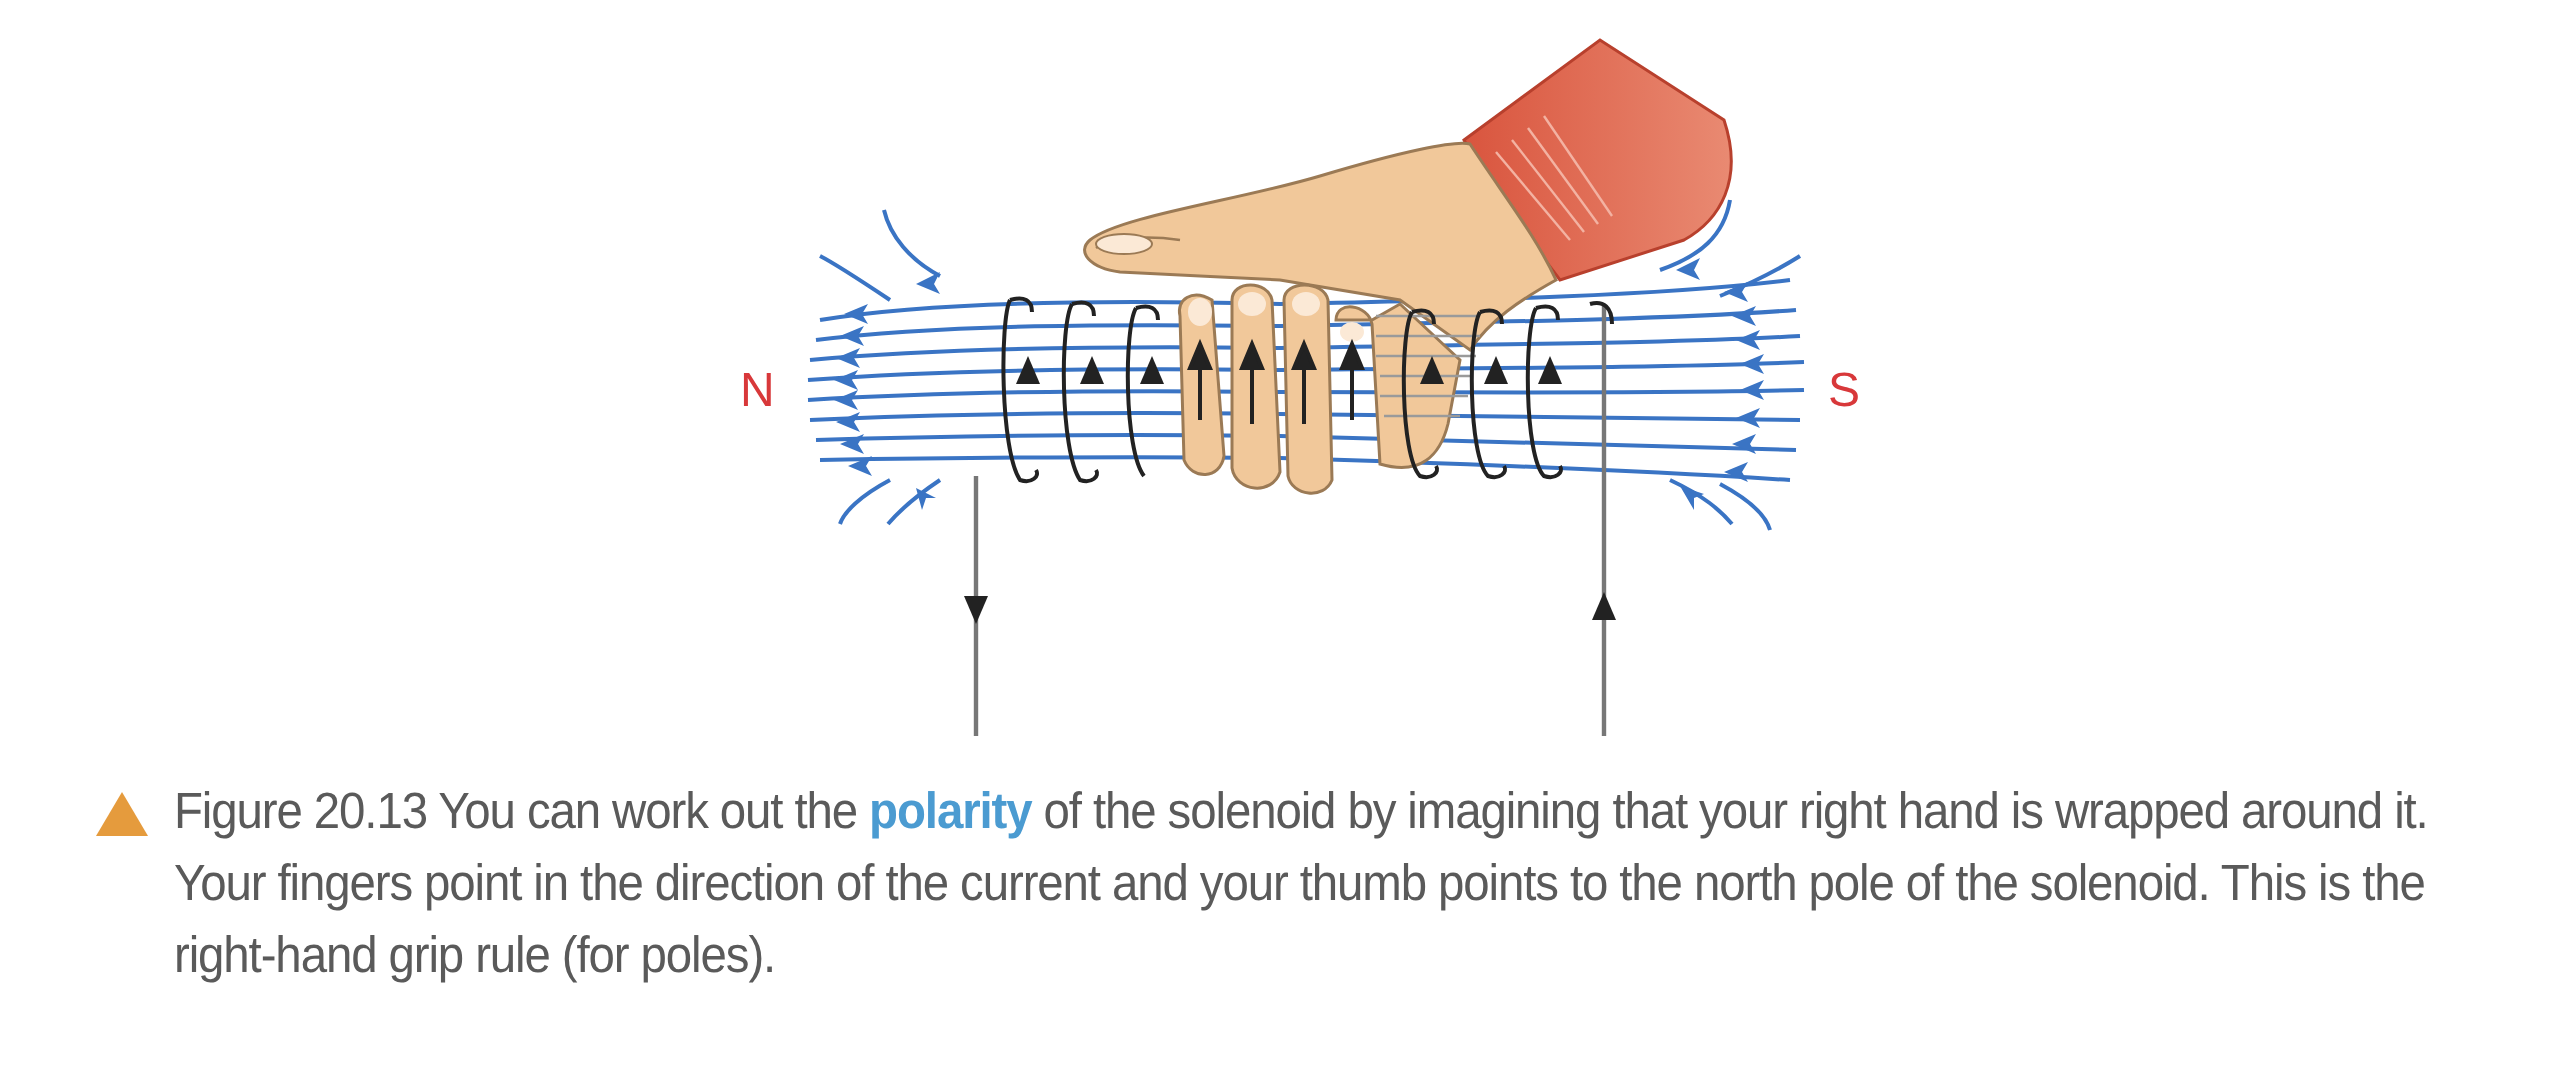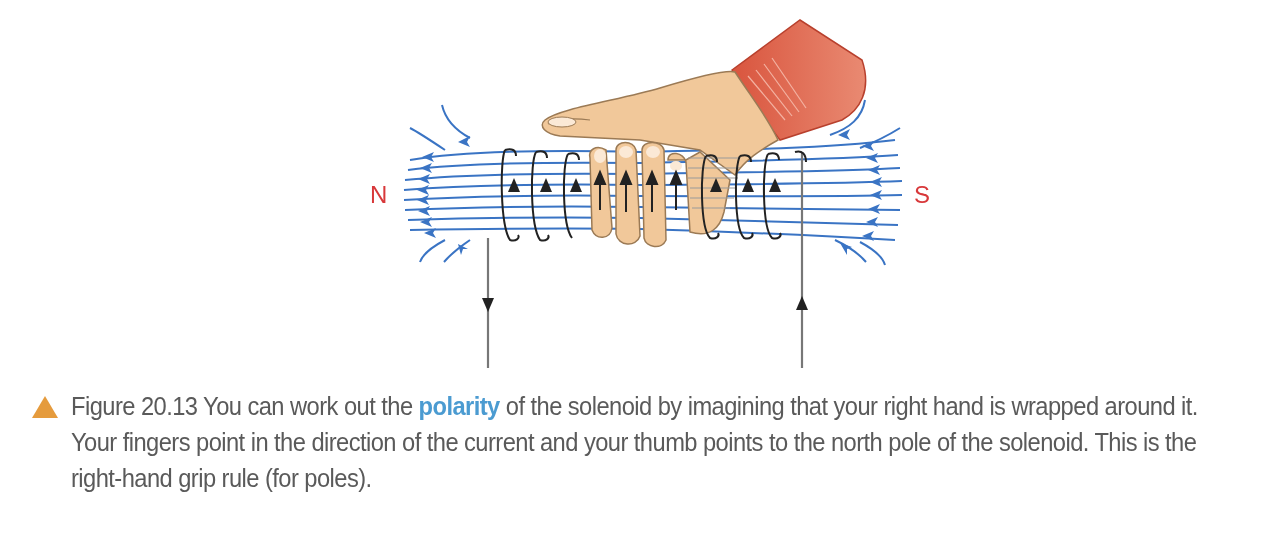--- a/index.html
+++ b/index.html
@@ -1,19 +1,19 @@
 <!DOCTYPE html>
 <html><head>
 <meta charset="utf-8">
 <style>
   html, body { margin: 0; padding: 0; background: #ffffff; }
   body { width: 1284px; height: 534px; position: relative; overflow: hidden; font-family: "Liberation Sans", sans-serif; }
   .figure { position: absolute; left: 0; top: 0; width: 1284px; height: 380px; }
   .figure svg { display: block; }
-  .caption { position: absolute; left: 32px; top: 388px; width: 1200px; }
+  .caption { position: absolute; left: 48px; top: 388px; width: 1200px; }
   .caption-triangle { position: absolute; left: 0; top: 8px; width: 0; height: 0;
     border-left: 13px solid transparent; border-right: 13px solid transparent; border-bottom: 22px solid #e59b3d; }
   .caption-text { margin-left: 39px; font-family: "Liberation Sans", sans-serif; font-size: 25.5px; line-height: 36px;
     color: #5a5a5a; letter-spacing: -0.6px; transform: scaleX(0.93); transform-origin: left top; width: 1260px; }
   .caption-text .hl { color: #4b9bd1; font-weight: bold; }
 </style>
 </head>
 <body>
 
 <div class="figure">

